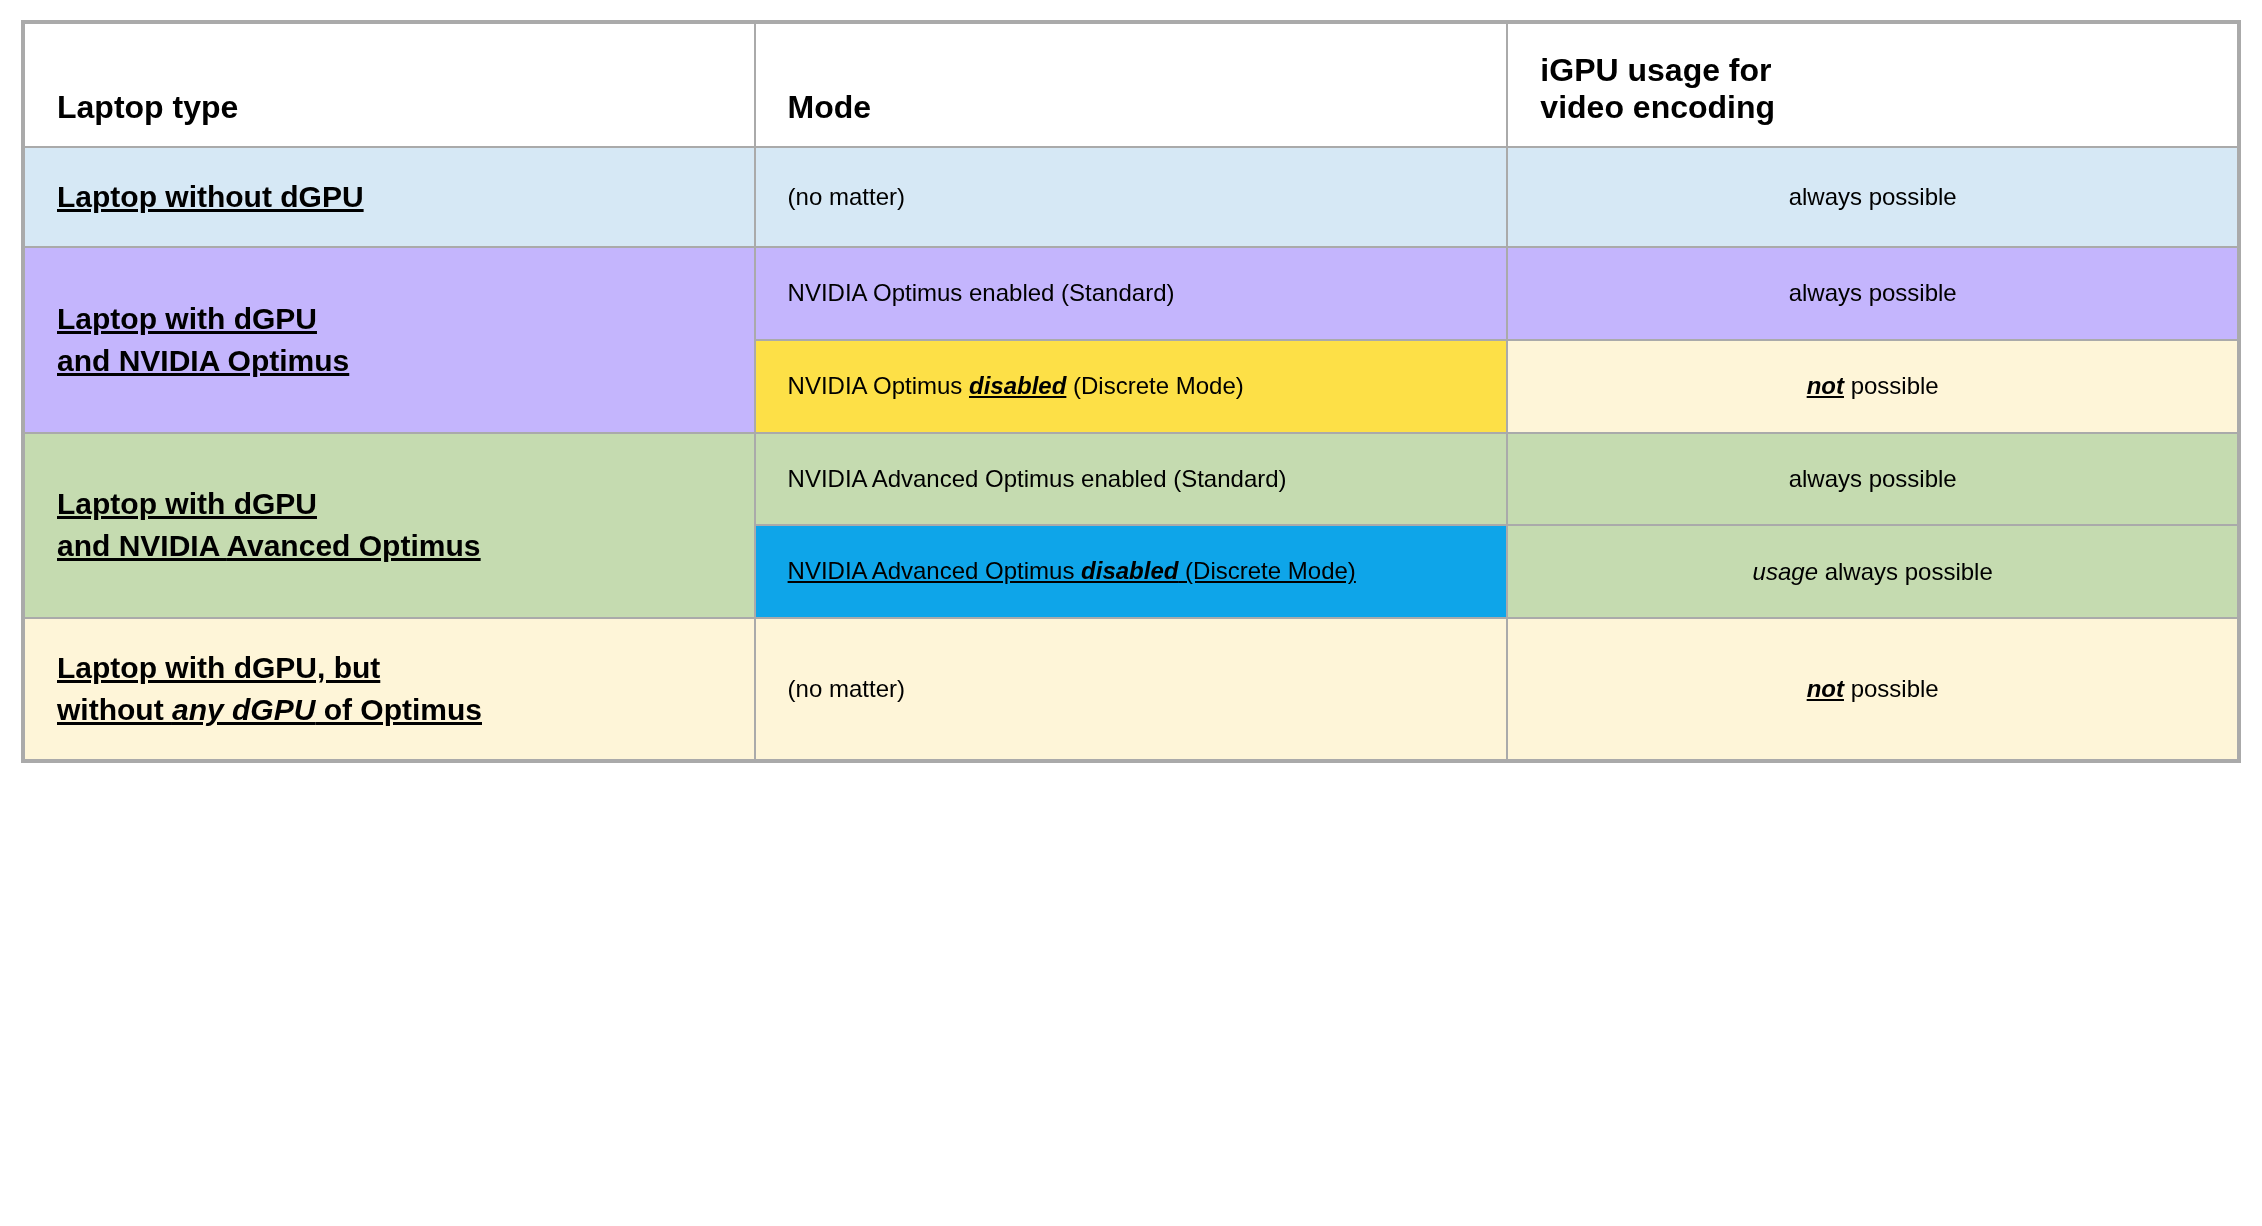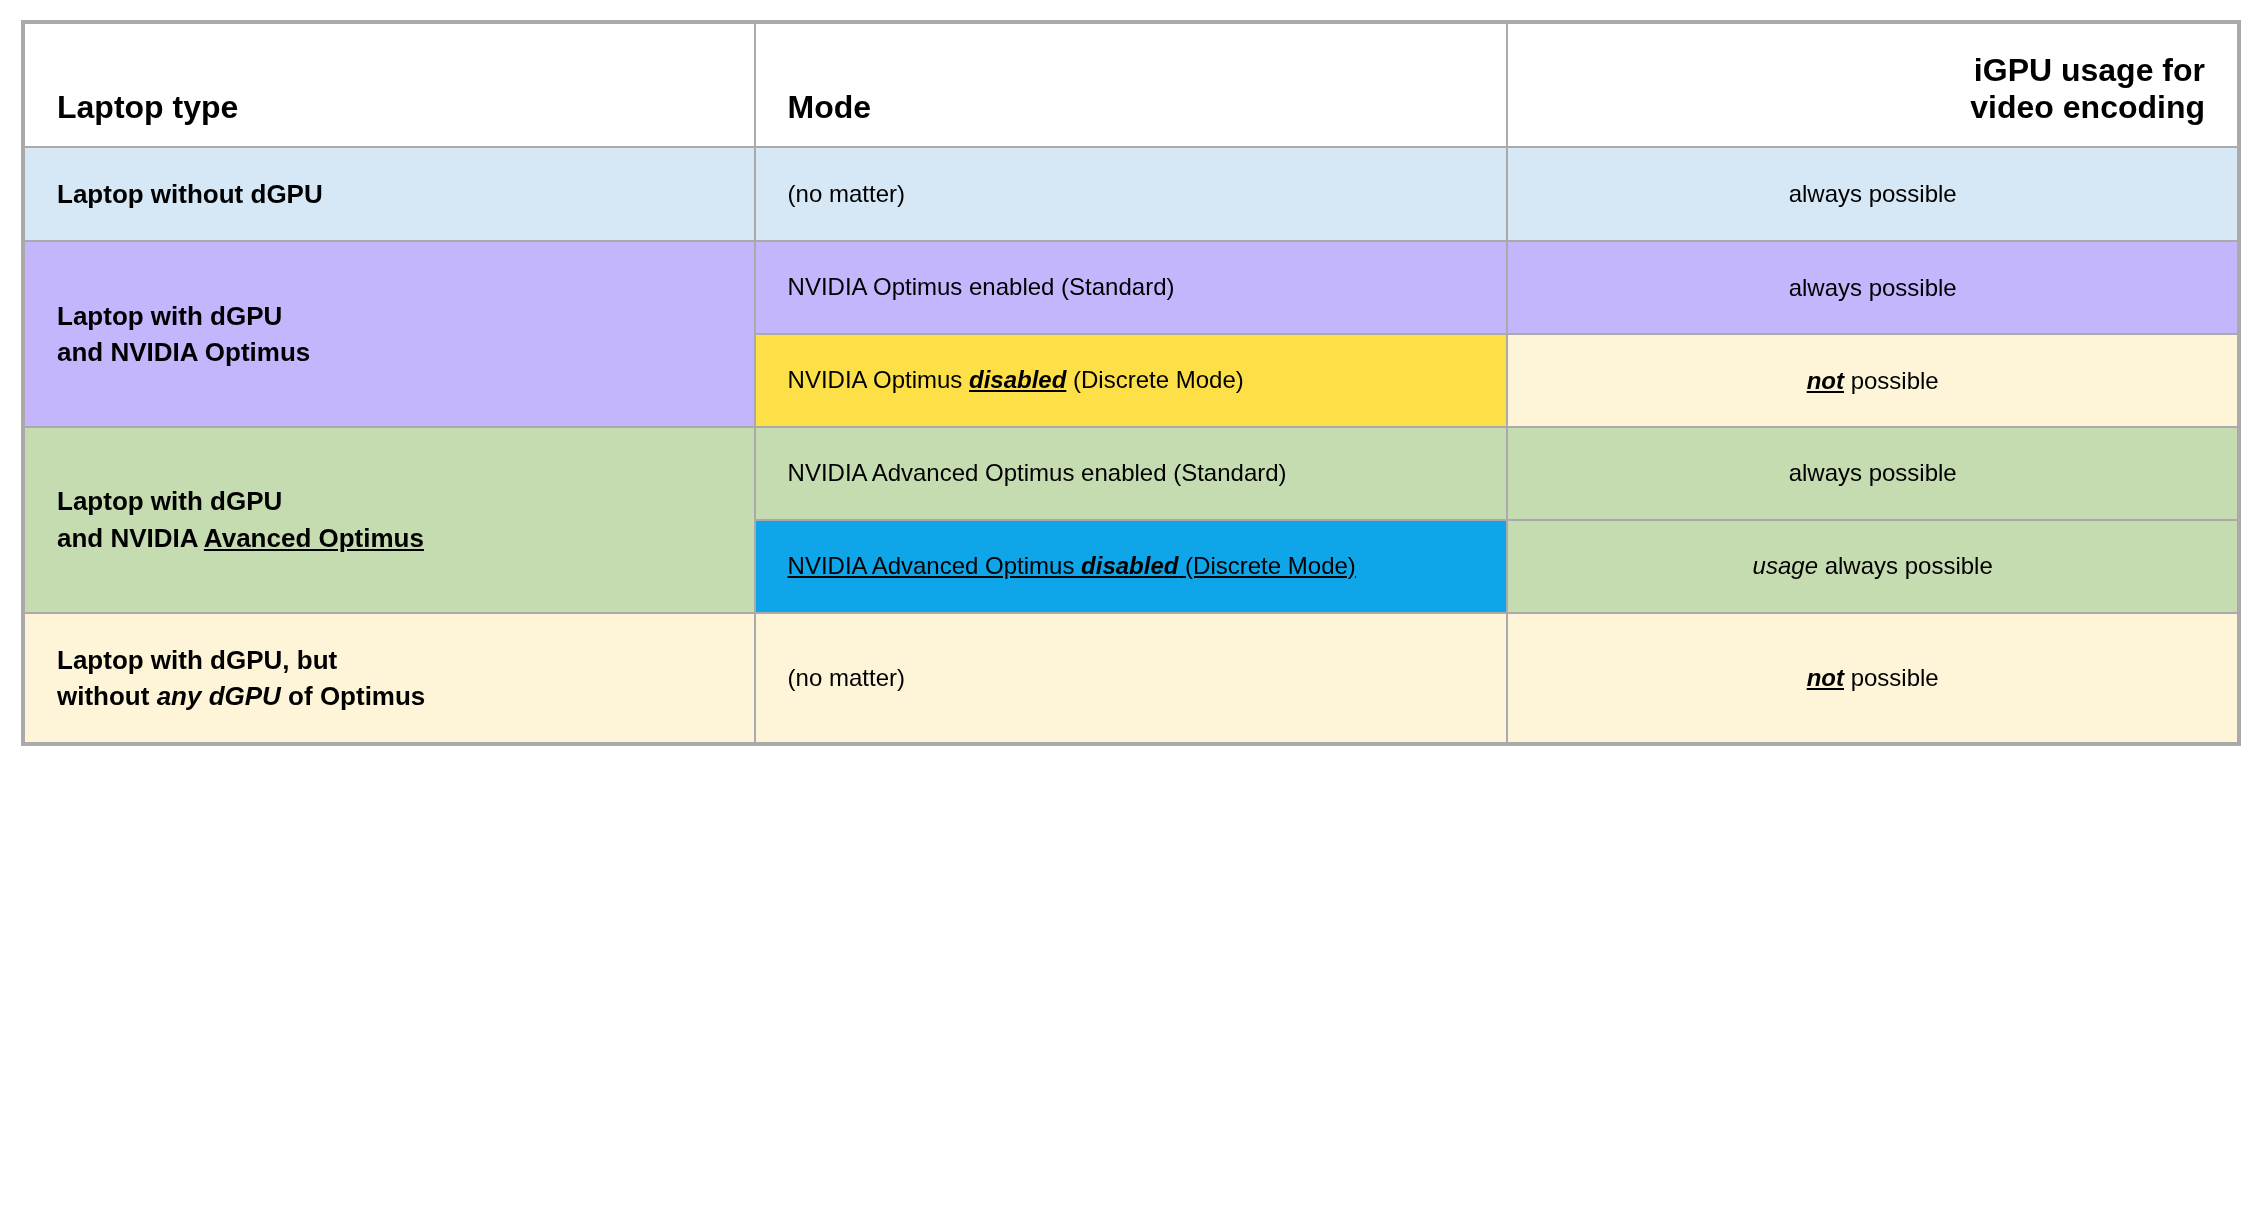--- a/index.html
+++ b/index.html
@@ -45,21 +45,21 @@
     thead th {
       background: #fff;
       font-size: 32px;
       font-weight: 900;
       text-align: left;
       vertical-align: bottom;
       padding-bottom: 20px;
     }
 
     thead th:last-child {
-      text-align: right;
+      text-align: left;
     }
 
     .row-no-dgpu td {
       background: #d6e8f5;
     }
 
     .row-optimus-enabled td {
       background: #c4b5fd;
     }
 
@@ -84,22 +84,23 @@
     .row-adv-disabled td.igpu-cell {
       background: #c5dbb0;
     }
 
     .row-no-optimus td {
       background: #fef5d8;
     }
 
     td.laptop-cell {
       font-weight: 900;
-      font-size: 26px;
+      font-size: 30px;
       line-height: 1.4;
+      text-decoration: underline;
     }
 
     td.mode-cell {
       font-size: 24px;
       line-height: 1.45;
     }
 
     td.igpu-cell {
       font-size: 24px;
       text-align: center;

